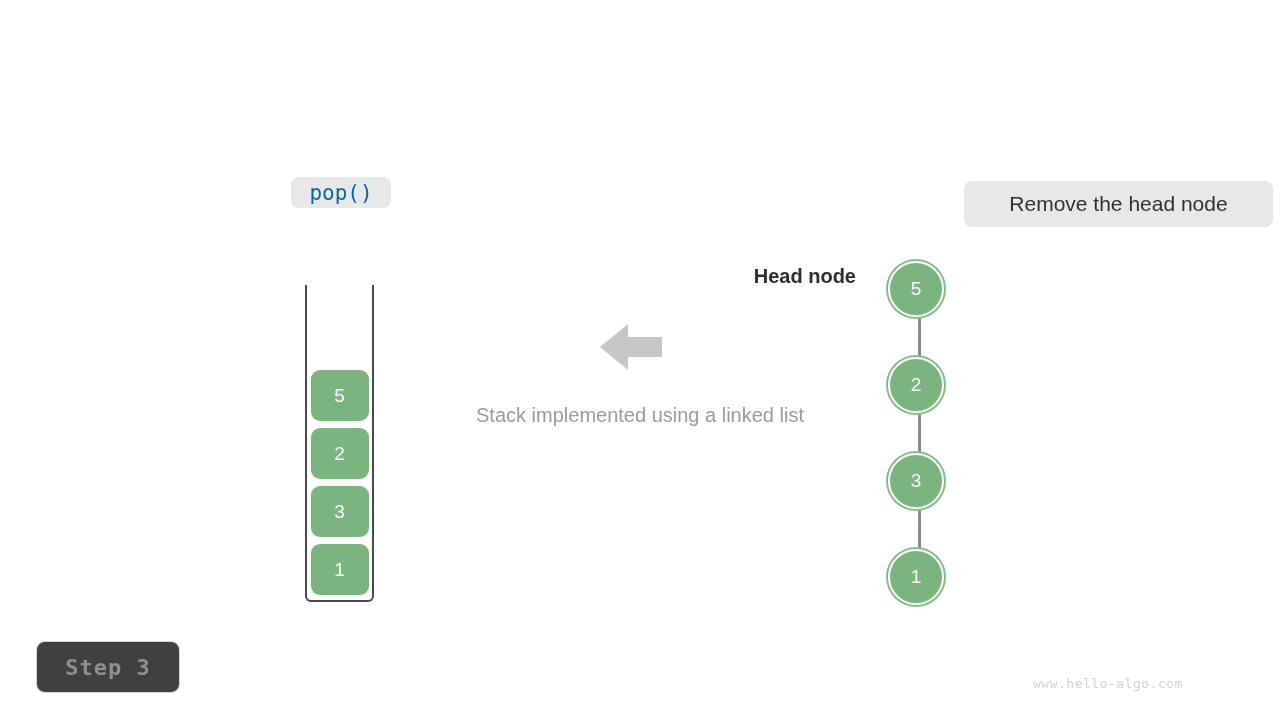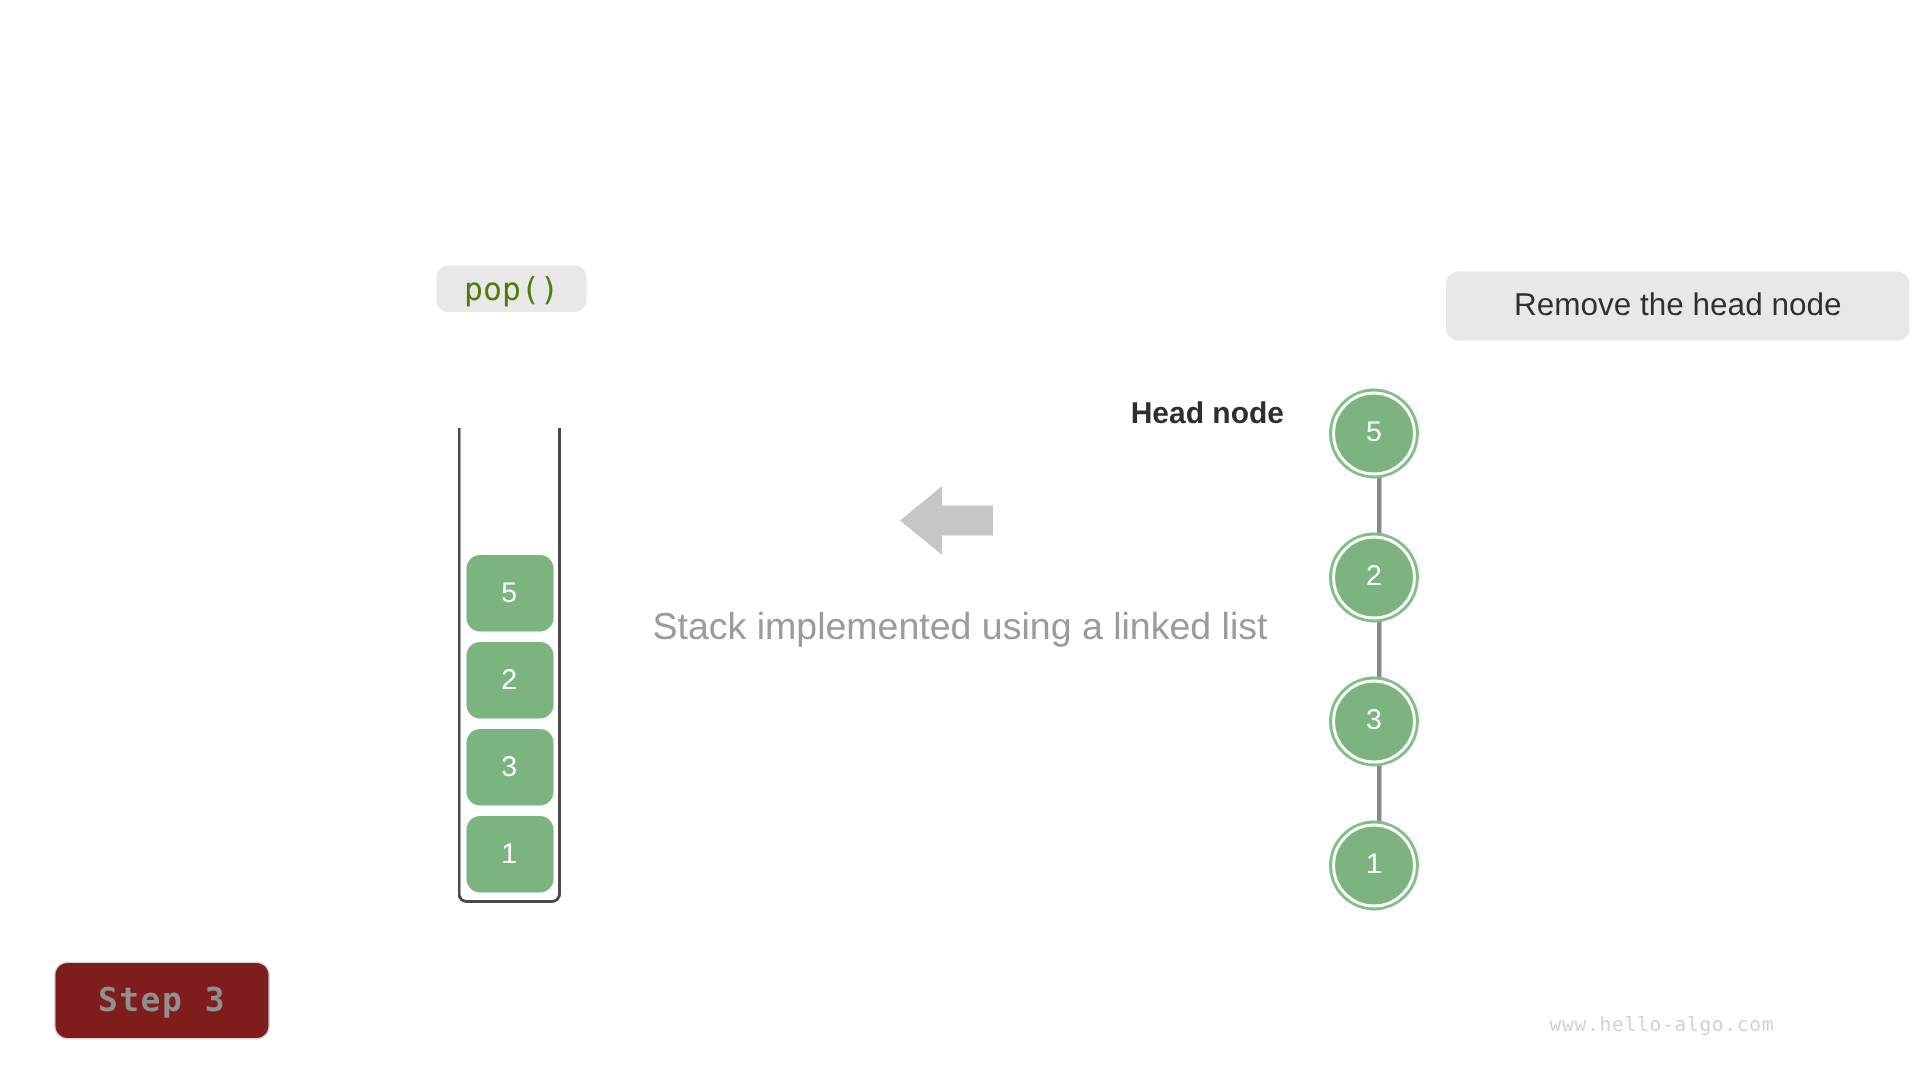--- a/index.html
+++ b/index.html
@@ -26,21 +26,21 @@
     top: 177px;
     width: 100px;
     height: 31px;
     background: #e8e8e8;
     border-radius: 8px;
     display: flex;
     align-items: center;
     justify-content: center;
     font-family: "DejaVu Sans Mono", monospace;
     font-size: 21px;
-    color: #4d7c0f;
+    color: #0369a1;
     letter-spacing: 0px;
   }
 
   
   .desc-chip {
     position: absolute;
     left: 964px;
     top: 181px;
     width: 309px;
     height: 46px;
@@ -53,21 +53,21 @@
     color: #303030;
   }
 
   
   .step-badge {
     position: absolute;
     left: 36px;
     top: 641px;
     width: 144px;
     height: 52px;
-    background: #7f1d1d;
+    background: #404040;
     border: 1.5px solid #d9d9d9;
     border-radius: 9px;
     display: flex;
     align-items: center;
     justify-content: center;
     font-family: "DejaVu Sans Mono", monospace;
     font-weight: bold;
     font-size: 22px;
     color: #909090;
     letter-spacing: 1px;
@@ -85,21 +85,21 @@
     letter-spacing: 0.5px;
   }
 
   
   .caption {
     position: absolute;
     left: 400px;
     top: 404px;
     width: 480px;
     text-align: center;
-    font-size: 25px;
+    font-size: 20px;
     color: #9b9b9b;
   }
 
   
   .big-arrow {
     position: absolute;
     left: 600px;
     top: 321px;
     width: 62px;
     height: 52px;

